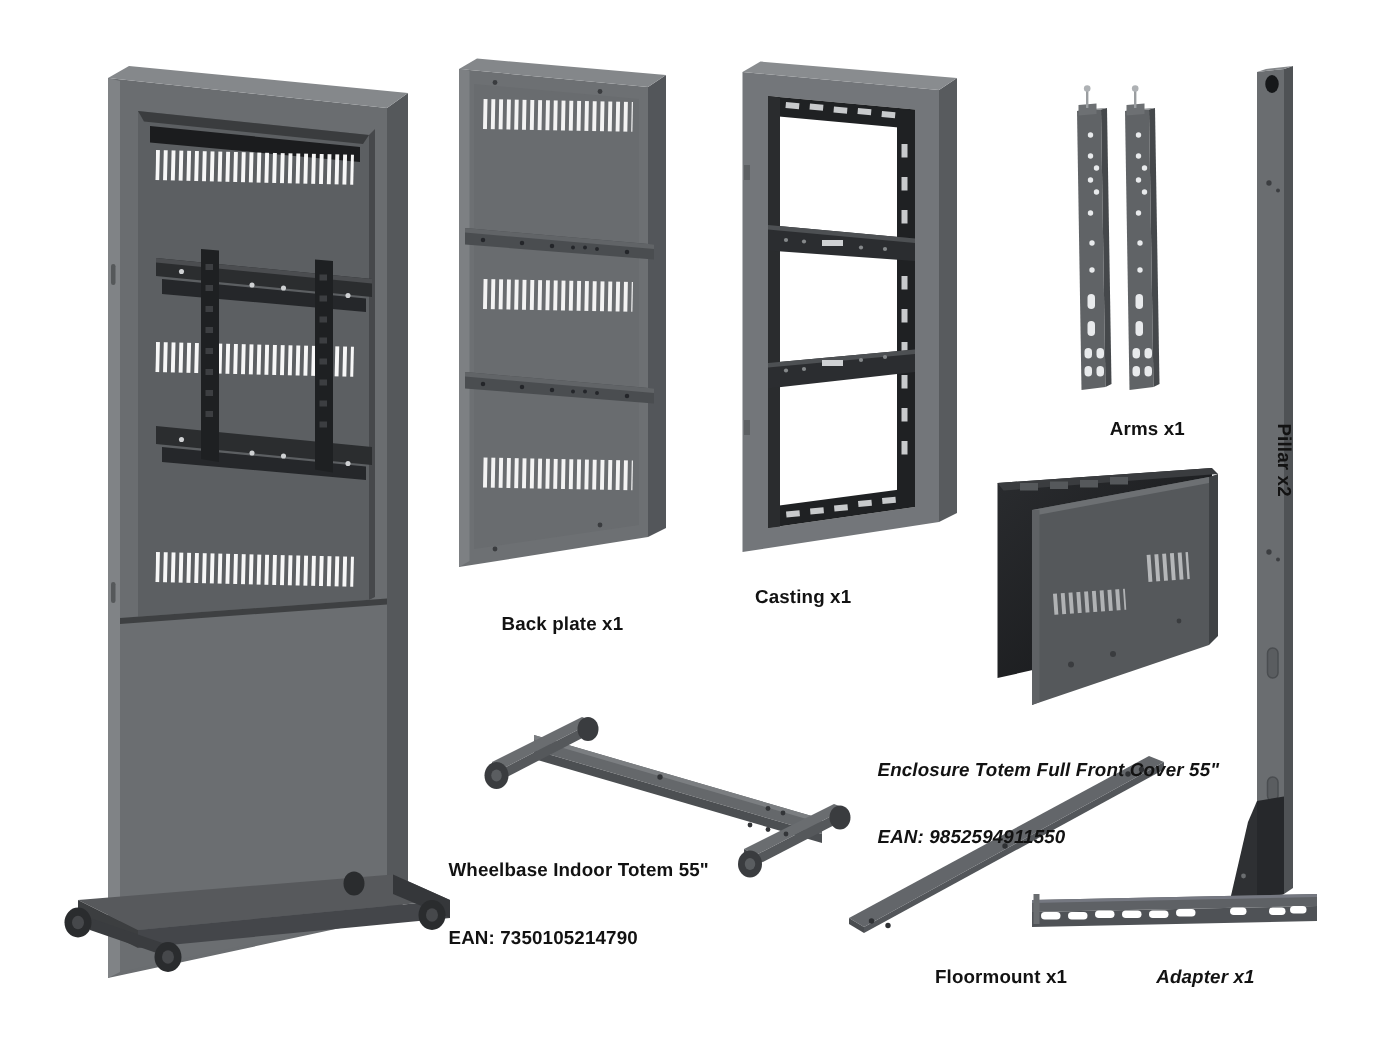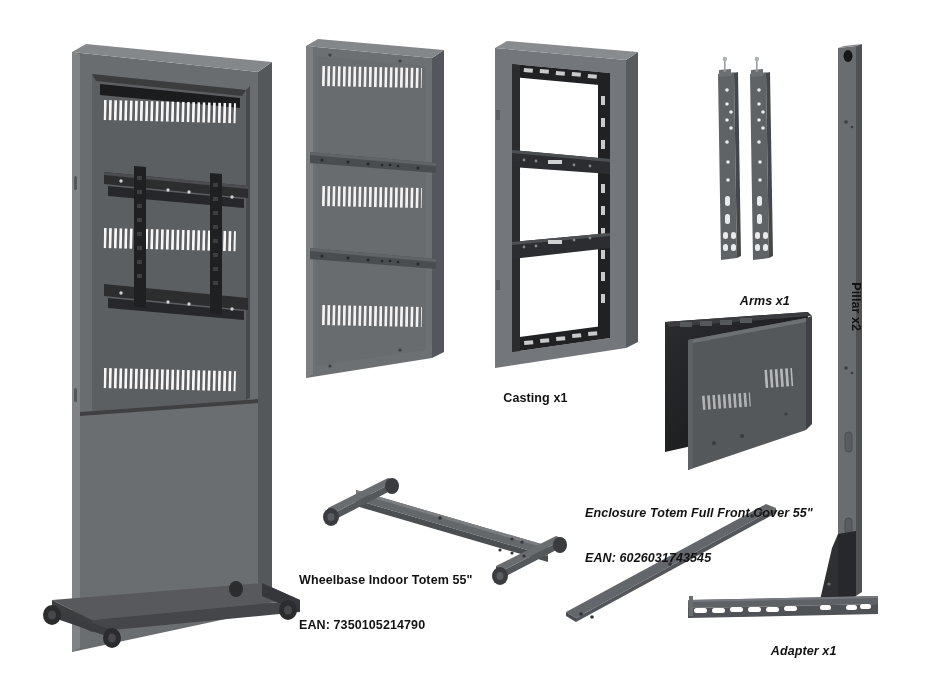--- a/index.html
+++ b/index.html
@@ -444,41 +444,47 @@
         <rect x="766" y="607" width="13" height="5" rx="2.5"></rect>
         <rect x="784" y="606" width="13" height="5" rx="2.5"></rect>
         <rect x="820" y="605" width="11" height="5" rx="2.5"></rect>
         <rect x="846" y="605" width="11" height="5" rx="2.5"></rect>
         <rect x="860" y="604" width="11" height="5" rx="2.5"></rect>
       </g>
       <rect x="689" y="596" width="4" height="20" fill="#6a6d70"></rect>
     </g>
   </svg>
 
+  <div class="lbl" style="left:320px;top:394px;">
+    <span>Back plate x1</span>
+  </div>
 
   <div class="lbl" style="left:489px;top:376px;">
     <span>Casting x1</span>
   </div>
 
-  <div class="lbl" style="left:726px;top:279px;font-style:italic;">
+  <div class="lbl" style="left:726px;top:264px;">
     <span>Arms x1</span>
   </div>
 
   <div class="lbl rot" style="left:878px;top:268px;">
     <span>Pillar x2</span>
   </div>
 
   <div class="lbl" style="left:585px;top:476px;font-style:italic;">
     <div>Enclosure Totem Full Front Cover 55"</div>
-    <div>EAN: 6026031743545</div>
+    <div>EAN: 9852594911550</div>
   </div>
 
   <div class="lbl" style="left:299px;top:543px;">
     <div>Wheelbase Indoor Totem 55"</div>
     <div>EAN: 7350105214790</div>
   </div>
 
+  <div class="lbl" style="left:609px;top:629px;">
+    <span>Floormount x1</span>
+  </div>
 
   <div class="lbl" style="left:757px;top:629px;font-style:italic;">
     <span>Adapter x1</span>
   </div>
 
 </div>
 
 </body></html>

